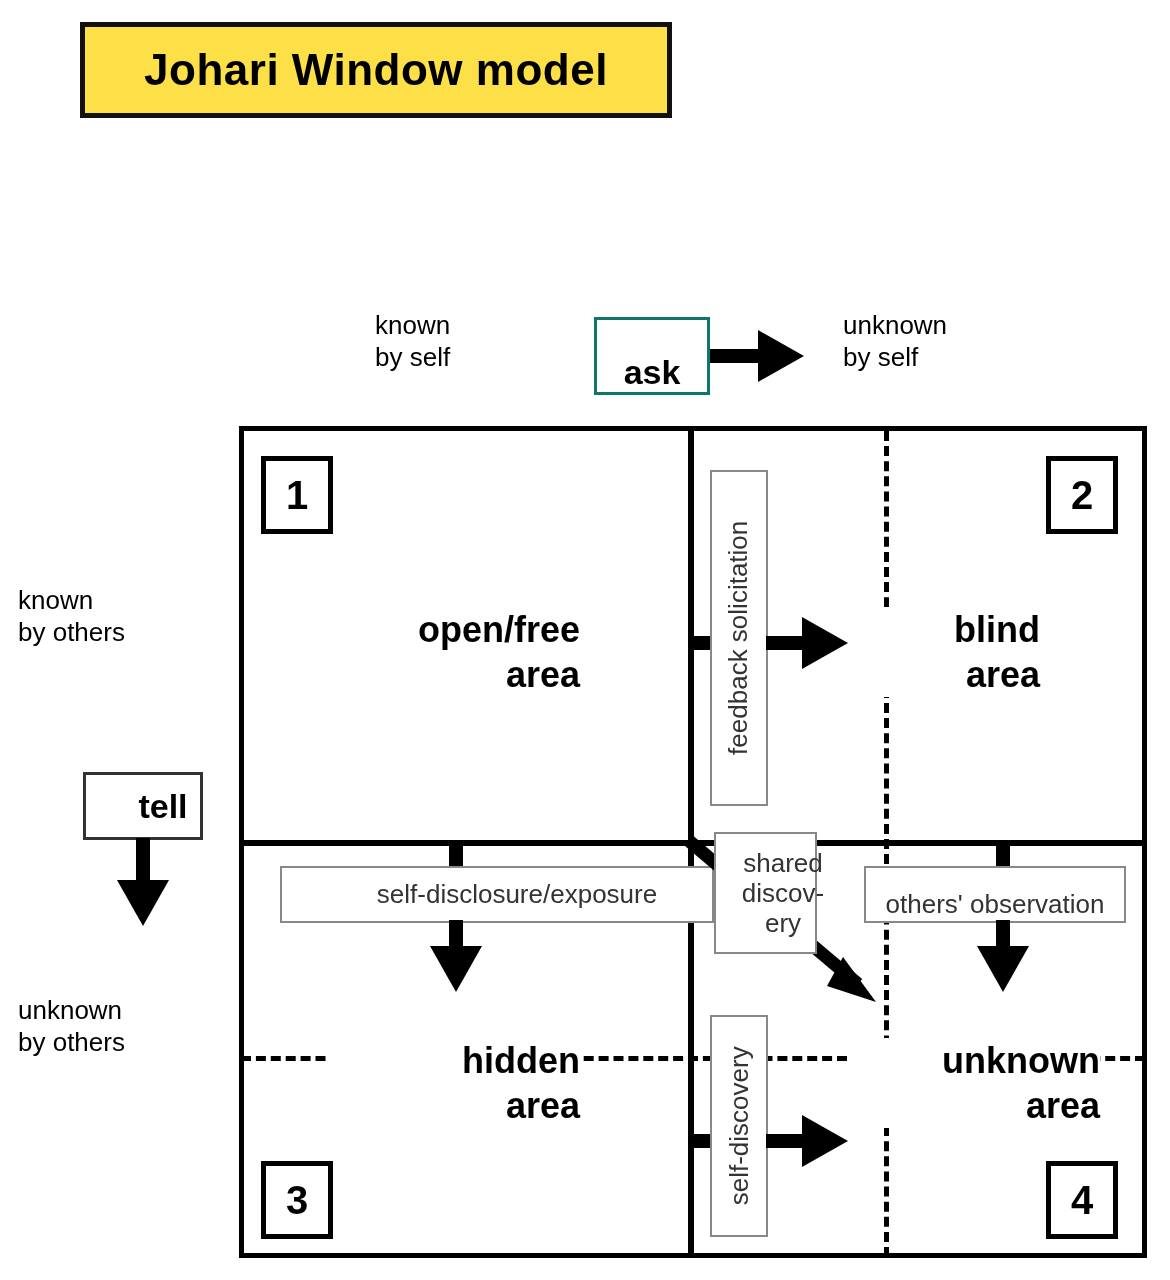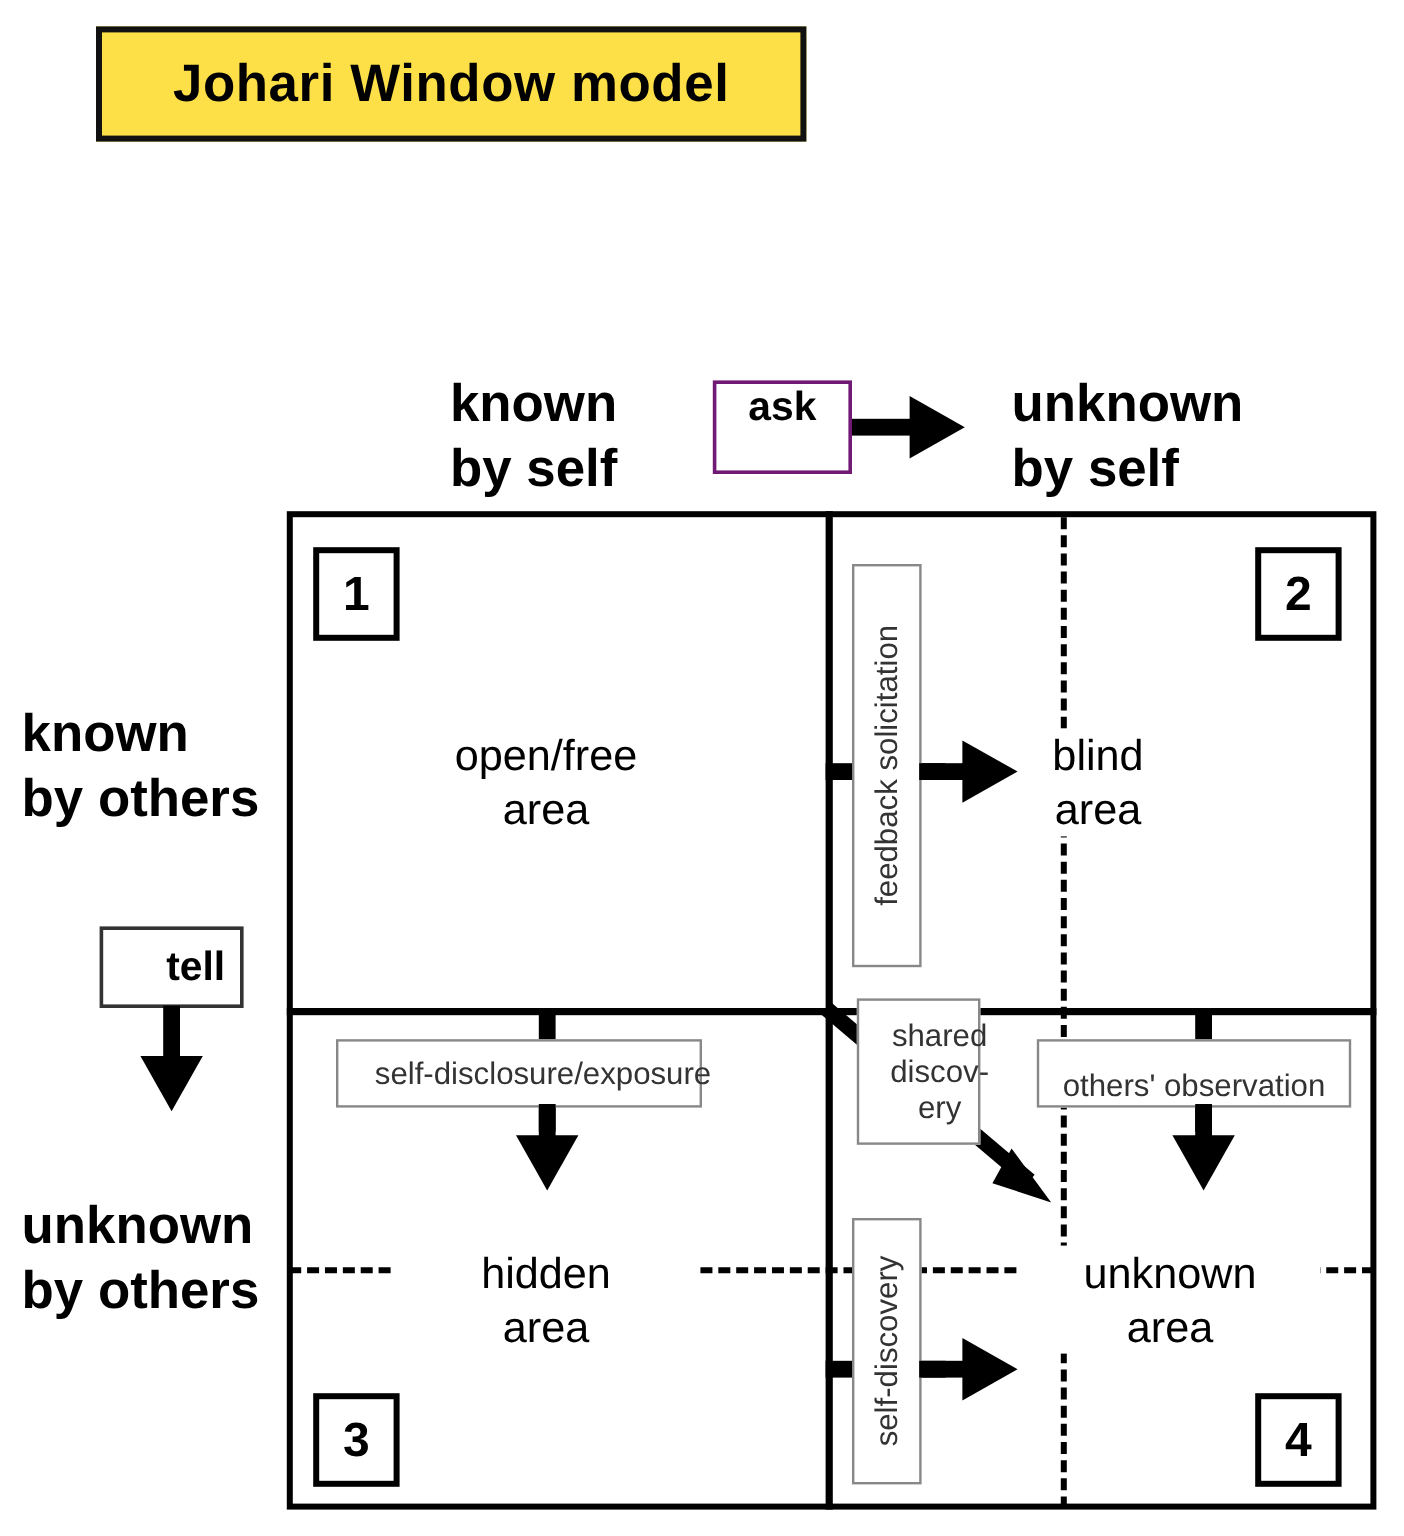--- a/index.html
+++ b/index.html
@@ -32,42 +32,42 @@
   }
   #title-text {
     font-size: 44px;
     font-weight: bold;
     letter-spacing: 0.5px;
   }
 
   
   .axis-label {
     position: absolute;
-    font-size: 44px;
-    font-weight: bold;
+    font-size: 26px;
+    font-weight: normal;
     line-height: 1.22;
     white-space: pre-line;
   }
   #label-known-by-self  { left: 375px; top: 310px; }
   #label-unknown-by-self{ left: 843px; top: 310px; }
   #label-known-by-others  { left: 18px;  top: 585px; }
   #label-unknown-by-others{ left: 18px;  top: 995px; }
 
   
   #ask-box {
     position: absolute;
     left: 594px;
     top: 317px;
     width: 116px;
     height: 78px;
-    border: 3px solid #701a75;
-    box-sizing: border-box;
-    background: #ffffff;
-    display: flex;
-    align-items: flex-start;
+    border: 3px solid #0f766e;
+    box-sizing: border-box;
+    background: #ffffff;
+    display: flex;
+    align-items: flex-end;
     justify-content: center;
   }
   #ask-text { font-size: 34px; font-weight: bold; }
 
   
   #tell-box {
     position: absolute;
     left: 83px;
     top: 772px;
     width: 120px;
@@ -171,23 +171,23 @@
   }
   #quad-num-1 { left: 261px;  top: 456px; }
   #quad-num-2 { left: 1046px; top: 456px; }
   #quad-num-3 { left: 261px;  top: 1161px; }
   #quad-num-4 { left: 1046px; top: 1161px; }
 
   
   .quad-title {
     position: absolute;
     font-size: 36px;
-    font-weight: normal;
+    font-weight: bold;
     line-height: 1.25;
-    text-align: center;
+    text-align: right;
     white-space: pre-line;
     background: #ffffff;
   }
   #quad-title-1 { left: 330px; top: 607px; width: 250px; }
   #quad-title-2 { left: 790px; top: 607px; width: 250px; }
   #quad-title-3 { left: 330px; top: 1038px; width: 250px; }
   #quad-title-4 { left: 850px; top: 1038px; width: 250px; }
 
   
   .proc-box {
@@ -212,21 +212,21 @@
   }
   #feedback-text {
     transform: rotate(-90deg);
     white-space: nowrap;
     font-size: 26px;
   }
 
   #self-disclosure-box {
     left: 280px;
     top: 866px;
-    width: 305px;
+    width: 434px;
     height: 57px;
     padding-left: 40px;
   }
   #self-disclosure-text { font-size: 26px; white-space: nowrap; }
 
   #shared-discovery-box {
     left: 714px;
     top: 832px;
     width: 103px;
     height: 122px;

